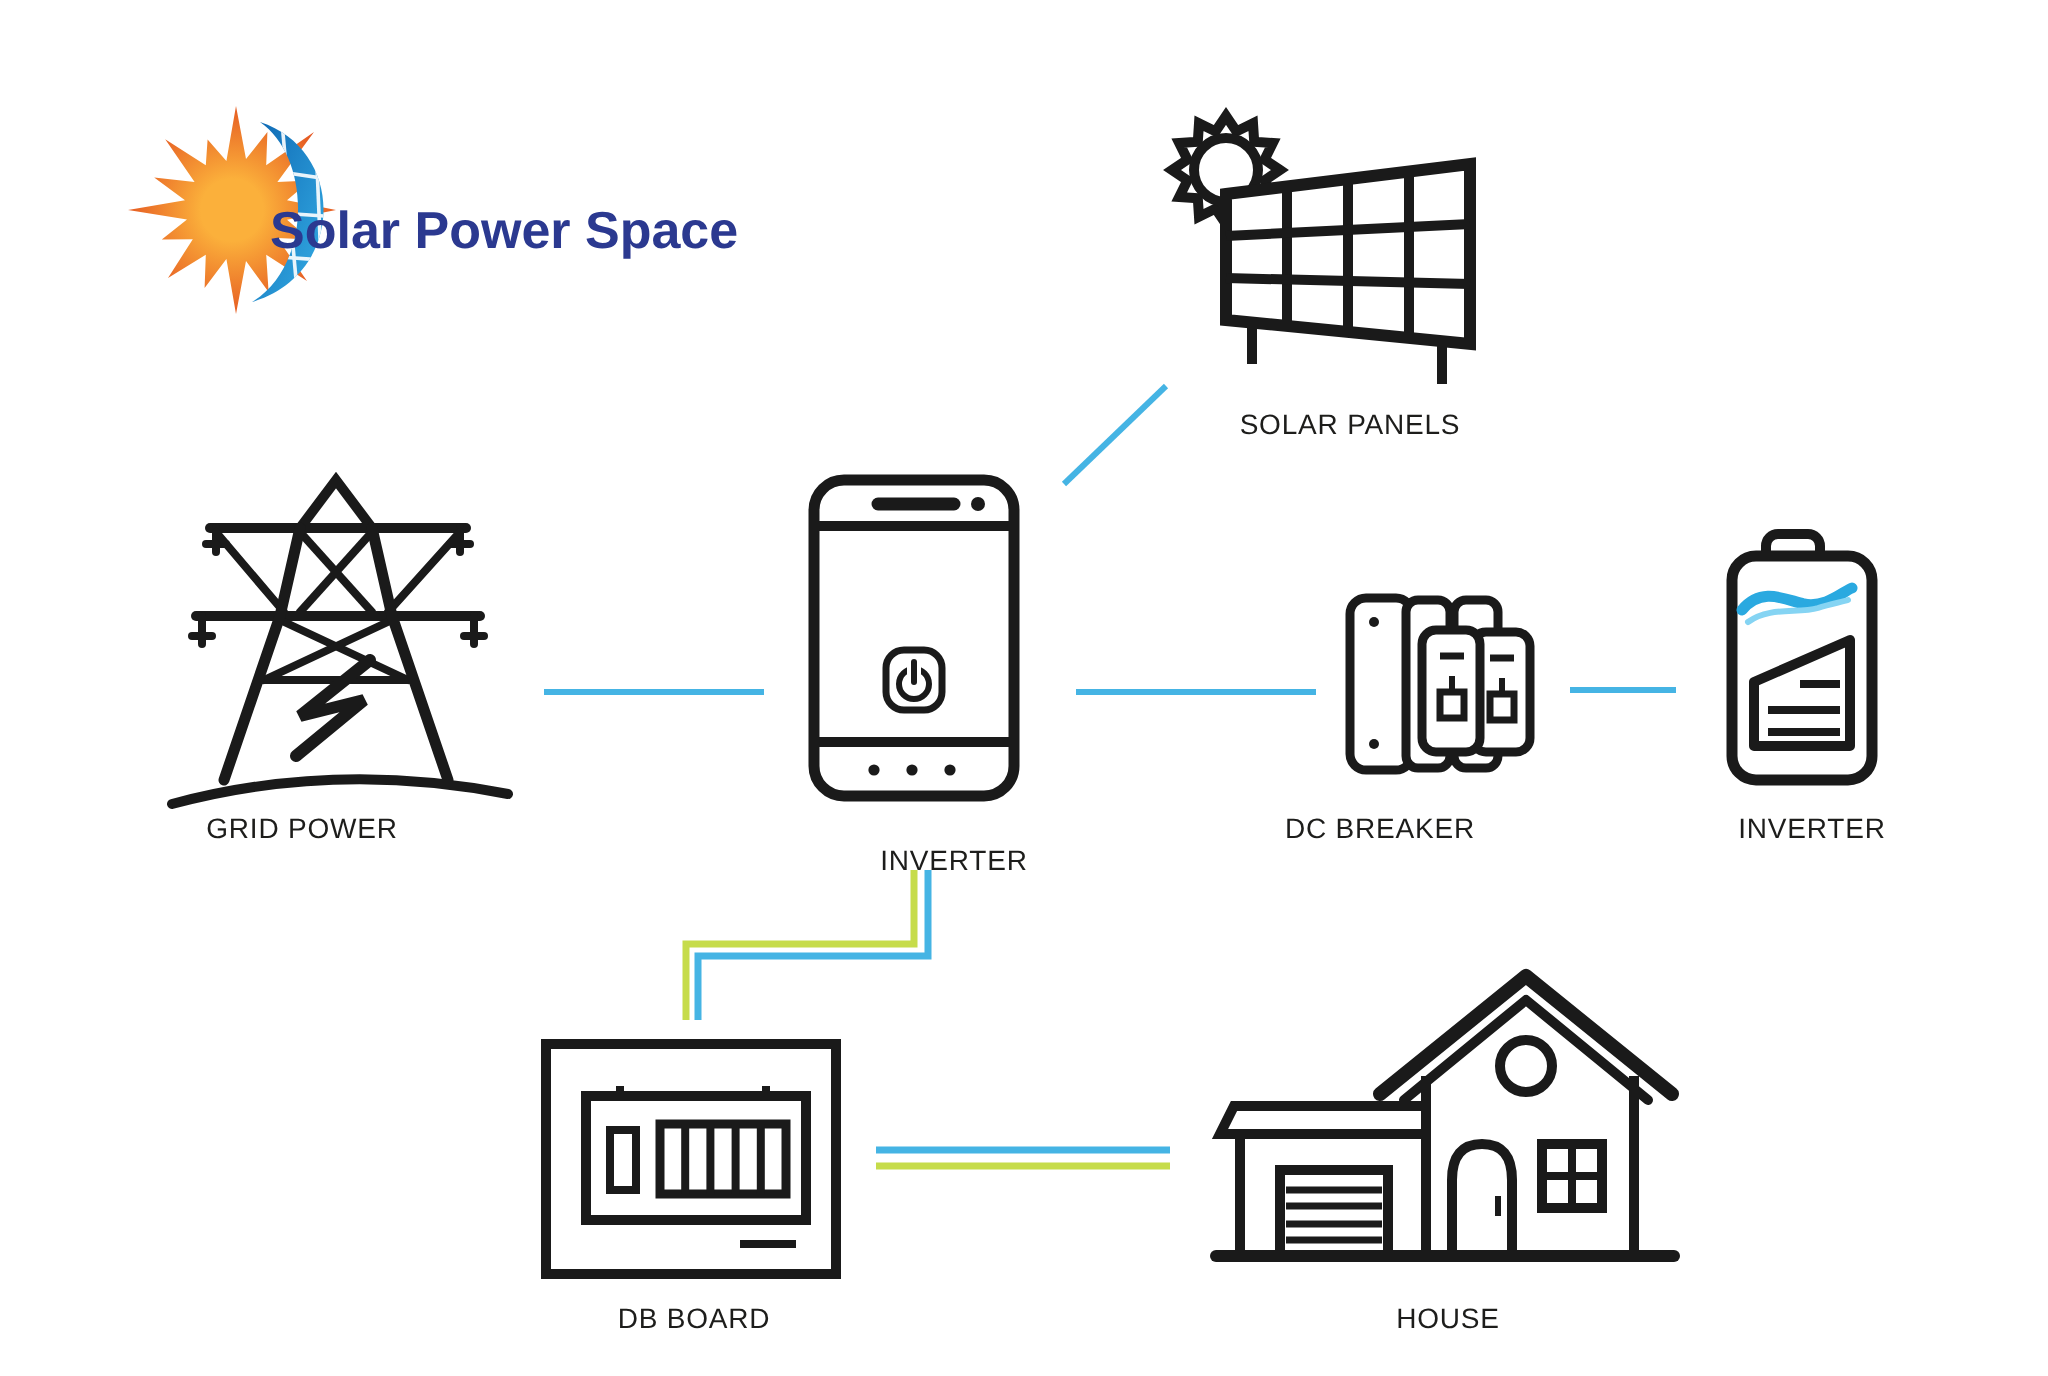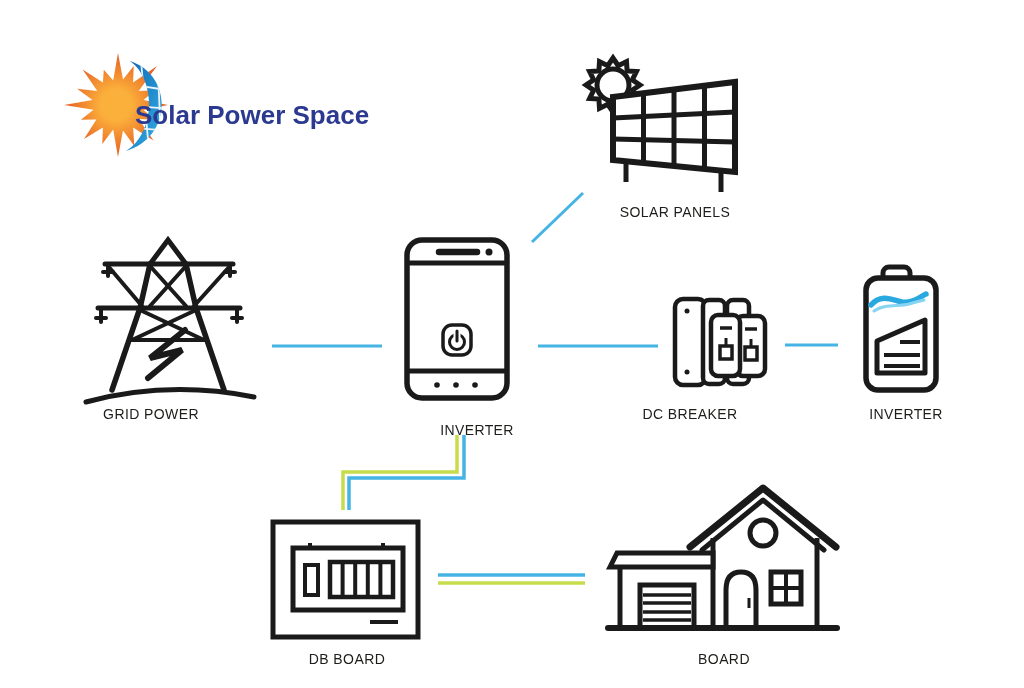--- a/index.html
+++ b/index.html
@@ -184,13 +184,13 @@
     <line x1="8" y1="148" x2="237" y2="148" stroke-width="6" stroke-linecap="round"></line>
   </g>
 </svg>
 
 <div class="node-label" style="left:675px;top:204px;">SOLAR PANELS</div>
 <div class="node-label" style="left:151px;top:406px;">GRID POWER</div>
 <div class="node-label" style="left:457px;top:422px;margin-left:20px;">INVERTER</div>
 <div class="node-label" style="left:690px;top:406px;">DC BREAKER</div>
 <div class="node-label" style="left:906px;top:406px;">INVERTER</div>
 <div class="node-label" style="left:347px;top:651px;">DB BOARD</div>
-<div class="node-label" style="left:724px;top:651px;">BOARD</div>
+<div class="node-label" style="left:724px;top:651px;">HOUSE</div>
 
 </body></html>

